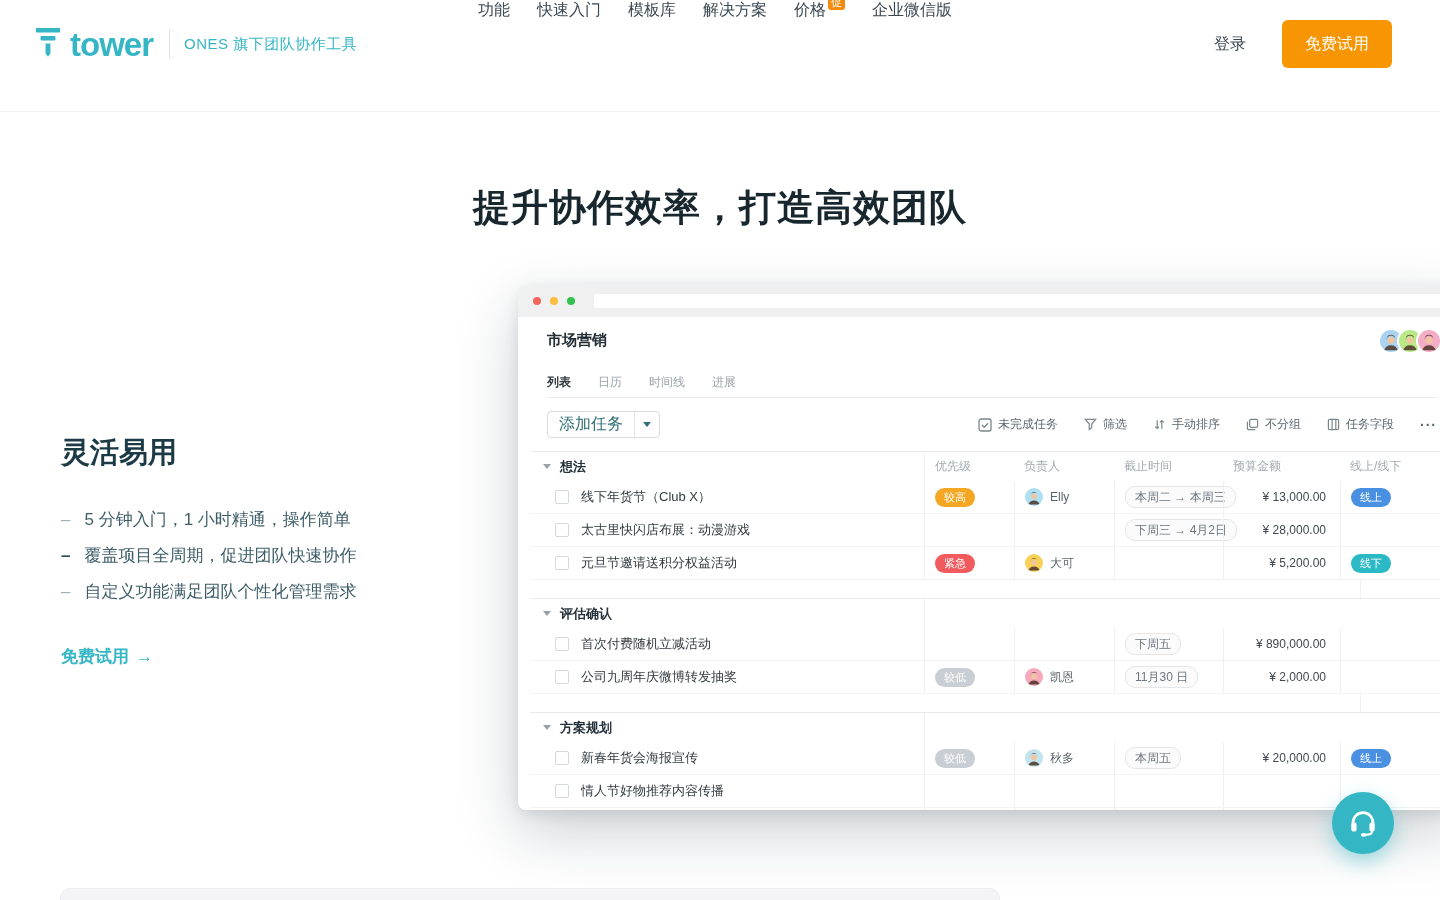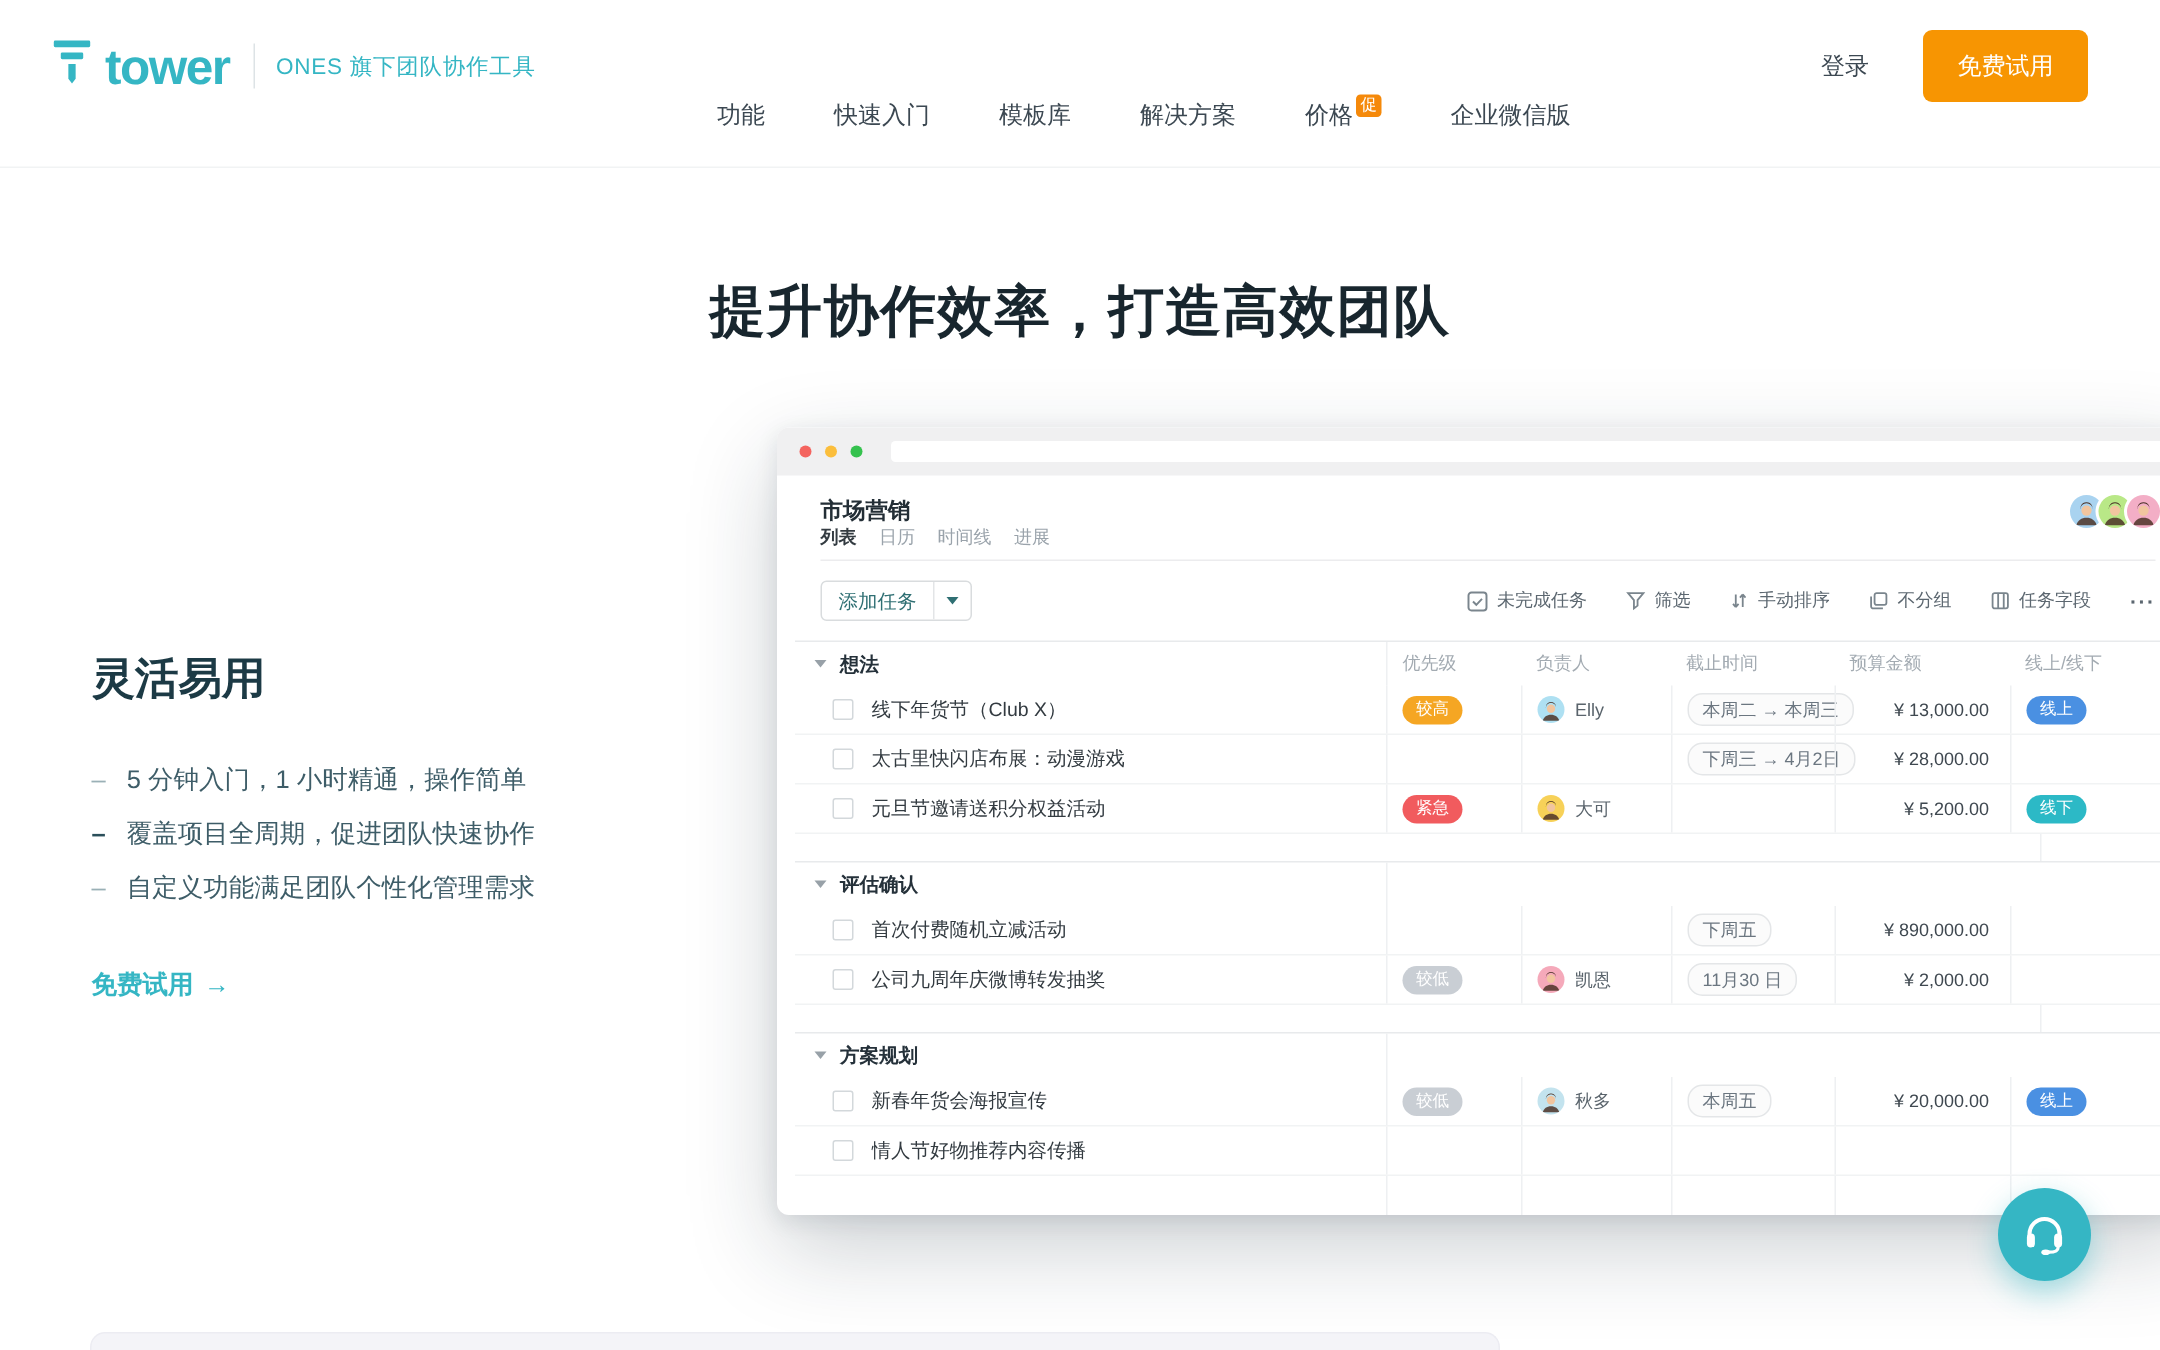--- a/index.html
+++ b/index.html
@@ -14,21 +14,21 @@
   body{font-family:"Liberation Sans","DejaVu Sans",sans-serif;}
   .page{position:relative;width:1440px;height:900px;overflow:hidden;background:#fff}
 
   
   .topnav{position:absolute;top:0;left:0;width:100%;height:112px;background:#fff;border-bottom:1px solid #f1f3f4}
   .logo-area{position:absolute;left:34px;top:0;height:88px;display:flex;align-items:center}
   .logo-icon{display:inline-block;margin-right:8px}
   .logo-text{font-size:33px;font-weight:700;color:var(--brand-teal);letter-spacing:-1px;line-height:1}
   .logo-divider{width:1px;height:30px;background:#dde3e6;margin:0 14px 0 16px}
   .tagline{font-size:15px;color:var(--brand-teal);letter-spacing:.5px}
-  .nav{position:absolute;left:478px;top:0;height:88px;display:flex;align-items:flex-end;gap:46px}
+  .nav{position:absolute;left:478px;top:0;height:88px;display:flex;align-items:flex-start;gap:27px}
   .nav-item{position:relative;font-size:16px;color:#3c4852;cursor:pointer;white-space:nowrap}
   .nav-badge{display:inline-block;background:var(--promo-orange);color:#fff;font-size:11px;line-height:1;padding:2px 3px;border-radius:3px;transform:translateY(-9px);margin-left:2px}
   .auth{position:absolute;right:48px;top:0;height:88px;display:flex;align-items:center;gap:36px}
   .login-link{font-size:16px;color:#3c4852;cursor:pointer}
   .cta-btn{background:var(--cta-orange);color:#fff;border:none;border-radius:6px;width:110px;height:48px;font-size:16px;font-family:inherit;cursor:pointer}
 
   
   .hero-title{position:absolute;top:183px;left:0;width:100%;text-align:center;font-size:37px;font-weight:700;color:var(--heading-dark);letter-spacing:1px}
 
   
@@ -41,31 +41,31 @@
   .feature-link{display:inline-flex;align-items:center;gap:7px;margin-top:26px;font-size:17px;font-weight:700;color:var(--brand-teal);cursor:pointer}
 
   
   .app-window{position:absolute;left:518px;top:285px;width:944px;height:525px;background:#fff;border-radius:8px;overflow:hidden;box-shadow:0 22px 60px rgba(23,43,54,.22),0 4px 14px rgba(23,43,54,.10)}
   .titlebar{position:relative;height:32px;background:#f0f0f1;display:flex;align-items:center;padding-left:15px}
   .dot{width:8px;height:8px;border-radius:50%;margin-right:9px;cursor:pointer}
   .dot.red{background:#f4645f}.dot.yellow{background:#fbbe3c}.dot.green{background:#35c24e}
   .urlbar{position:absolute;left:76px;right:10px;top:9px;height:14px;background:#fff;border-radius:3px}
   .proj-header{position:relative;padding:14px 25px 0 29px}
   .proj-title{font-size:15px;font-weight:700;color:#232e36}
-  .tabs{display:flex;gap:15px;margin-top:2px}
+  .tabs{display:flex;gap:27px;margin-top:26px}
   .tab{font-size:12px;color:#9aa3ab;cursor:pointer;line-height:1}
   .tab.active{color:#333b41;font-weight:700}
   .proj-divider{margin-top:9px;border-bottom:1px solid #ececee}
   .avatars{position:absolute;right:22px;top:13px;display:flex}
   .avatar{width:22px;height:22px;border-radius:50%;overflow:hidden;margin-left:-3px;box-shadow:0 0 0 2px #fff}
   .avatar svg{display:block}
 
   .toolbar{height:53px;display:flex;align-items:center;justify-content:space-between;padding:0 25px 0 29px}
   .add-btn{display:flex;align-items:stretch;height:27px;border:1px solid #d9dcde;border-radius:4px;background:#fff;overflow:hidden;cursor:pointer}
-  .add-btn .lbl{display:flex;align-items:center;padding:0 11px;font-size:13px;color:#2f6f73}
+  .add-btn .lbl{display:flex;align-items:center;padding:0 11px;font-size:16px;color:#2f6f73}
   .add-btn .sep{width:1px;background:#e3e5e7}
   .add-btn .caret{display:flex;align-items:center;justify-content:center;width:24px}
   .caret-tri{width:0;height:0;border-left:4px solid transparent;border-right:4px solid transparent;border-top:5px solid #2f6f73}
   .tb-right{display:flex;align-items:center;gap:26px}
   .tb-item{display:flex;align-items:center;gap:6px;font-size:12px;color:#5c6770;cursor:pointer;white-space:nowrap}
   .tb-item svg{display:block}
   .tb-more{font-size:14px;font-weight:700;color:#5c6770;letter-spacing:1px;cursor:pointer}
 
   
   .table{padding:0 12px}

